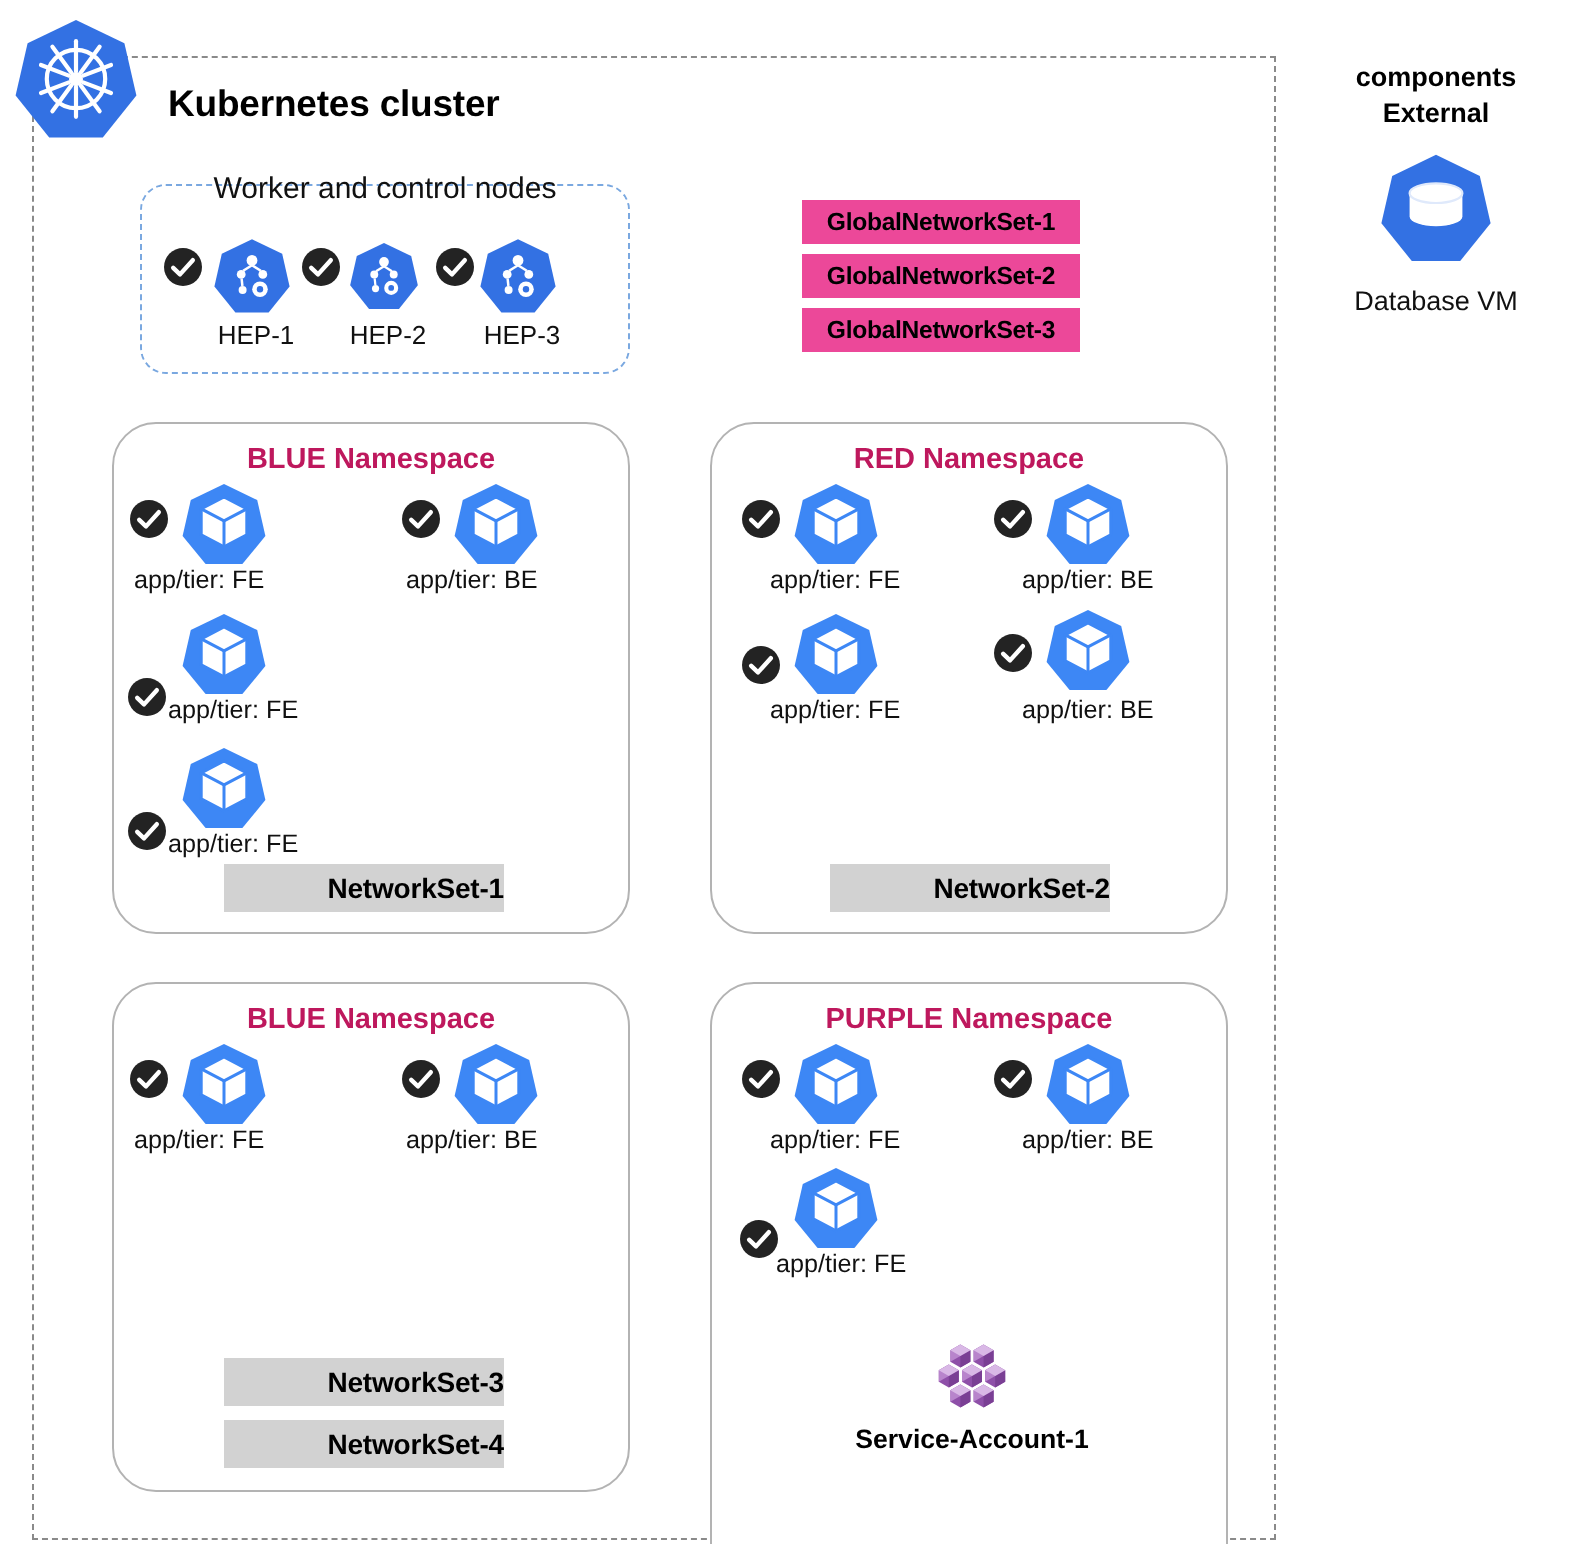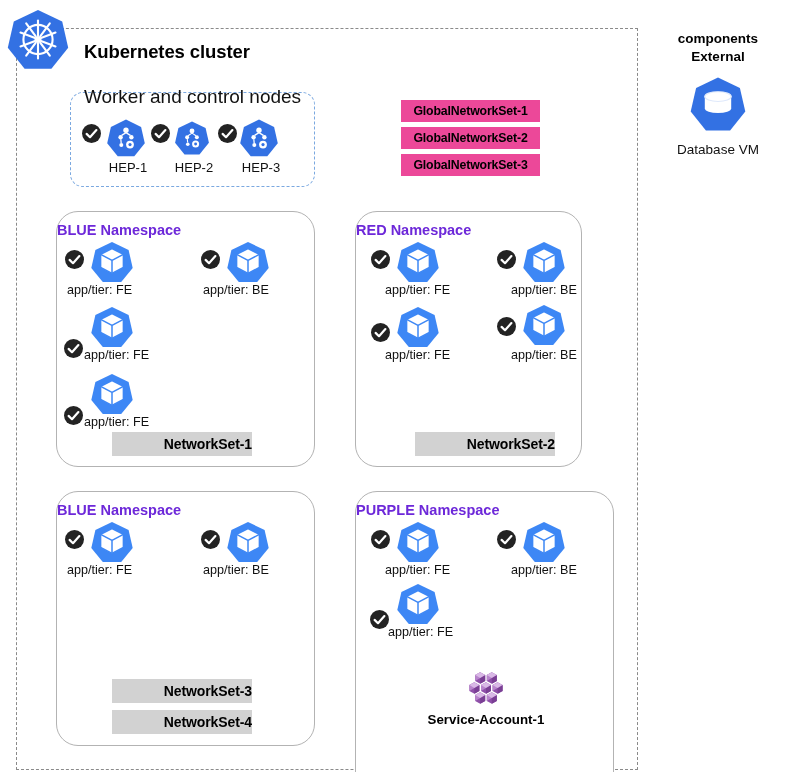--- a/index.html
+++ b/index.html
@@ -44,21 +44,21 @@
   }
 
   
   #nodes-box{
     position:absolute;left:70px;top:92px;width:245px;height:95px;
     border:1.3px dashed #7aa8e0;border-radius:13px;
     box-sizing:border-box;background:#fff;
   }
   #nodes-title{
     position:absolute;left:70px;top:86px;width:245px;text-align:center;
-    font-size:19px;color:#111;
+    font-size:15px;color:#111;
   }
   .node-cell{position:absolute;width:70px;}
   .node-icon-row{position:relative;height:40px;}
   .node-label{
     text-align:center;font-size:13px;color:#111;margin-top:2px;white-space:nowrap;
   }
 
   
   #gns-list{position:absolute;left:401px;top:100px;width:139px;}
   .gns-badge{
@@ -74,22 +74,22 @@
 
   
   .ns-box{
     position:absolute;
     border:1.3px solid #b3b3b3;
     border-radius:22px;
     box-sizing:border-box;
     background:#fff;
   }
   .ns-title{
-    position:absolute;width:100%;top:10px;left:0;
-    font-size:14.5px;font-weight:bold;color:#6d28d9;
+    position:absolute;width:100%;text-align:center;top:10px;left:0;
+    font-size:14.5px;font-weight:bold;color:#be185d;
   }
   .pod-cell{position:absolute;}
   .pod-icon-holder{position:relative;width:46px;height:40px;}
   .pod-label{
     font-size:12.6px;color:#111;white-space:nowrap;
   }
 
   
   .check-badge{
     position:absolute;width:19px;height:19px;border-radius:50%;
@@ -333,21 +333,21 @@
           <polyline points="10.6,14.4 22,20.4 33.4,14.4"></polyline>
           <line x1="22" y1="20.4" x2="22" y2="33.4"></line>
         </g>
       </svg>
     </div>
     <div class="pod-label" style="margin-left:-6px;margin-top:3px;">app/tier: FE</div>
   </div>
 
   <div class="ns-chip" style="left:112px;top:432px;">NetworkSet-1</div>
 
-  <div class="ns-box" style="left:355px;top:211px;width:227px;height:256px;">
+  <div class="ns-box" style="left:355px;top:211px;width:259px;height:256px;">
     <div class="ns-title">RED Namespace</div>
   </div>
 
   <div class="pod-cell" style="left:396px;top:240px;">
     <div class="pod-icon-holder">
       <div class="check-badge" style="left:-25px;top:10px;">
         <svg width="19" height="19" viewBox="0 0 19 19">
             <path d="M4.6 9.9 L8.0 13.2 L14.4 6.1" fill="none" stroke="#fff" stroke-width="2.2" stroke-linecap="round" stroke-linejoin="round"></path>
           </svg>
       </div>

